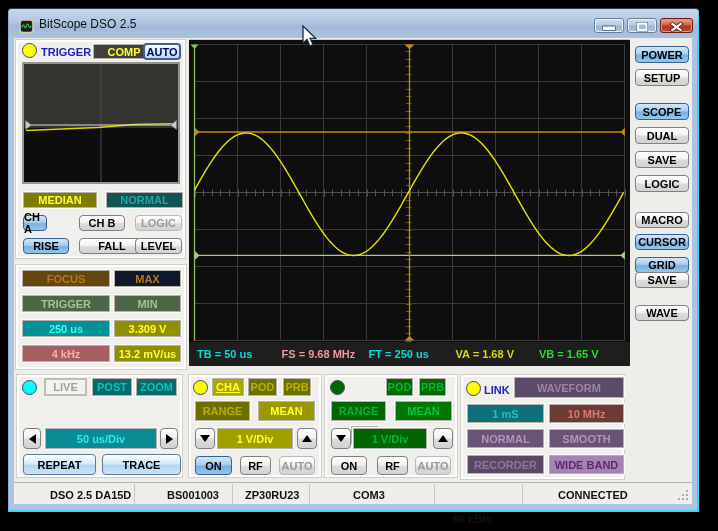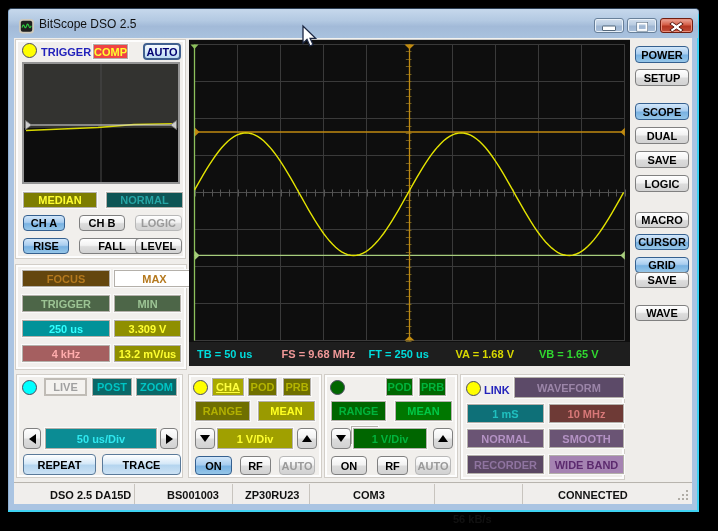--- a/index.html
+++ b/index.html
@@ -47,46 +47,46 @@
         <rect x="10" y="3.5" width="8.5" height="6.5" fill="none" stroke="#fff" stroke-width="1.8"></rect>
       </svg></div>
   <div class="cap" id="bcls"><svg width="31" height="13" viewBox="0 0 31 13">
         <path d="M11.3,3.2 L15.5,6 L19.7,3.2 L22.2,5 L17.9,8 L22.2,11 L19.7,12.8 L15.5,10 L11.3,12.8 L8.8,11 L13.1,8 L8.8,5 Z" fill="#fff" stroke="#5d2018" stroke-width="1" transform="translate(0,-1)"></path>
       </svg></div>
   <div id="client"></div>
 
   <div class="panel" style="left:15px;top:39px;width:171px;height:220px;"></div>
   <div class="circ" style="left:22px;top:43px;background:#ffff00;"></div>
   <div style="position:absolute;left:41px;top:46px;font-size:11px;font-weight:bold;color:#2222bb;letter-spacing:0px;">TRIGGER</div>
-  <div class="fb" style="left:93px;top:44px;width:35px;height:15px;background:#ef4444;color:#ffff30;">COMP</div>
+  <div class="fb" style="left:93px;top:44px;width:62px;height:15px;background:#404040;color:#ffff30;">COMP</div>
   <div class="rb" style="left:143px;top:43px;width:38px;height:17px;border:2px solid #40608f;background:linear-gradient(#f6fafd,#d9ebf9 50%,#bcdaf2);color:#000070;font-size:11px;">AUTO</div>
 
   <div style="position:absolute;left:22px;top:62px;width:158px;height:122px;background:#000;border:2px solid #949494;">
     <svg width="154" height="118" viewBox="0 0 154 118">
       <rect x="0" y="0" width="154" height="64" fill="#333330"></rect>
       <rect x="0" y="64" width="154" height="54" fill="#0d0d0d"></rect>
       <line x1="77" y1="0" x2="77" y2="118" stroke="#4a4a4a" stroke-width="1"></line>
       <path d="M2,66.5 L74,63.5 L110,60.5 L150,59.7" stroke="#d8d800" stroke-width="1.3" fill="none"></path>
       <line x1="6" y1="61" x2="148" y2="61" stroke="#dcdcdc" stroke-width="1.2"></line>
       <path d="M1.5,56.5 L7.5,61 L1.5,65.5 Z" fill="#cccccc" stroke="#777" stroke-width="0.8"></path>
       <path d="M152.5,56.5 L146.5,61 L152.5,65.5 Z" fill="#cccccc" stroke="#777" stroke-width="0.8"></path>
     </svg>
   </div>
   <div class="fb" style="left:23px;top:192px;width:74px;height:16px;background:#7d7d00;color:#ffff30;">MEDIAN</div>
   <div class="fb" style="left:106px;top:192px;width:77px;height:16px;background:#0e5555;color:#25a5a5;">NORMAL</div>
-  <div class="rb blue" style="left:23px;top:215px;width:42px;height:16px;">CH A</div>
+  <div class="rb blue" style="left:23px;top:215px;width:24px;height:16px;">CH A</div>
   <div class="rb" style="left:79px;top:215px;width:46px;height:16px;">CH B</div>
   <div class="rb gray" style="left:135px;top:215px;width:47px;height:16px;">LOGIC</div>
   <div class="rb blue" style="left:23px;top:238px;width:46px;height:16px;">RISE</div>
   <div class="rb" style="left:79px;top:238px;width:66px;height:16px;">FALL</div>
   <div class="rb" style="left:135px;top:238px;width:47px;height:16px;">LEVEL</div>
 
   <div class="panel" style="left:15px;top:264px;width:172px;height:106px;"></div>
   <div class="fb" style="left:22px;top:270px;width:88px;height:17px;background:#64460e;color:#b5791e;">FOCUS</div>
-  <div class="fb" style="left:114px;top:270px;width:81px;height:17px;background:#ffffff;color:#b5791e;">MAX</div>
+  <div class="fb" style="left:114px;top:270px;width:67px;height:17px;background:#0f172a;color:#b5791e;">MAX</div>
   <div class="fb" style="left:22px;top:295px;width:88px;height:17px;background:#4d6648;color:#9cc494;">TRIGGER</div>
   <div class="fb" style="left:114px;top:295px;width:67px;height:17px;background:#4d6648;color:#9cc494;">MIN</div>
   <div class="fb" style="left:22px;top:320px;width:88px;height:17px;background:#009299;color:#30ffff;">250 us</div>
   <div class="fb" style="left:114px;top:320px;width:67px;height:17px;background:#8f8f00;color:#ffff30;">3.309 V</div>
   <div class="fb" style="left:22px;top:345px;width:88px;height:17px;background:#a55f60;color:#ffacac;">4 kHz</div>
   <div class="fb" style="left:114px;top:345px;width:67px;height:17px;background:#8f8f00;color:#ffff30;">13.2 mV/us</div>
 
   <svg id="scope" style="position:absolute;left:189px;top:38px;" width="441" height="328" viewBox="0 0 441 328">
     <rect x="0" y="0" width="441" height="328" fill="#0e0e0e"></rect>
     <rect x="0" y="0" width="441" height="1.8" fill="#f2f2f0"></rect>

